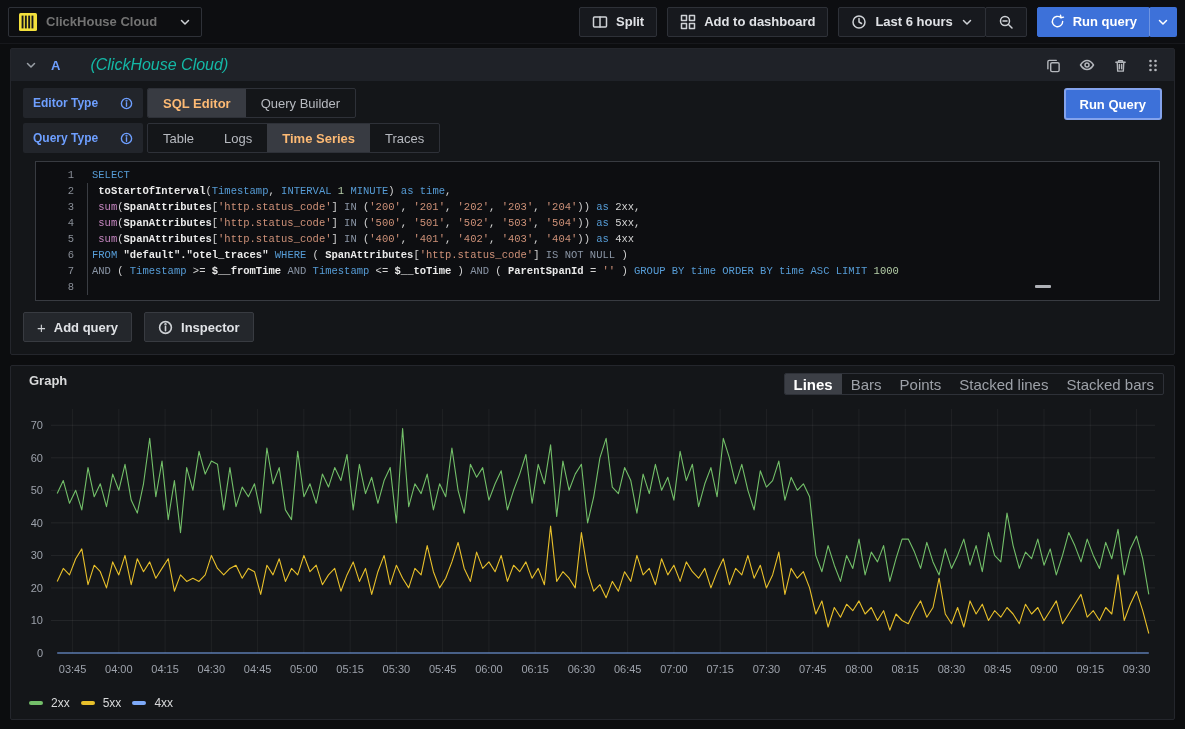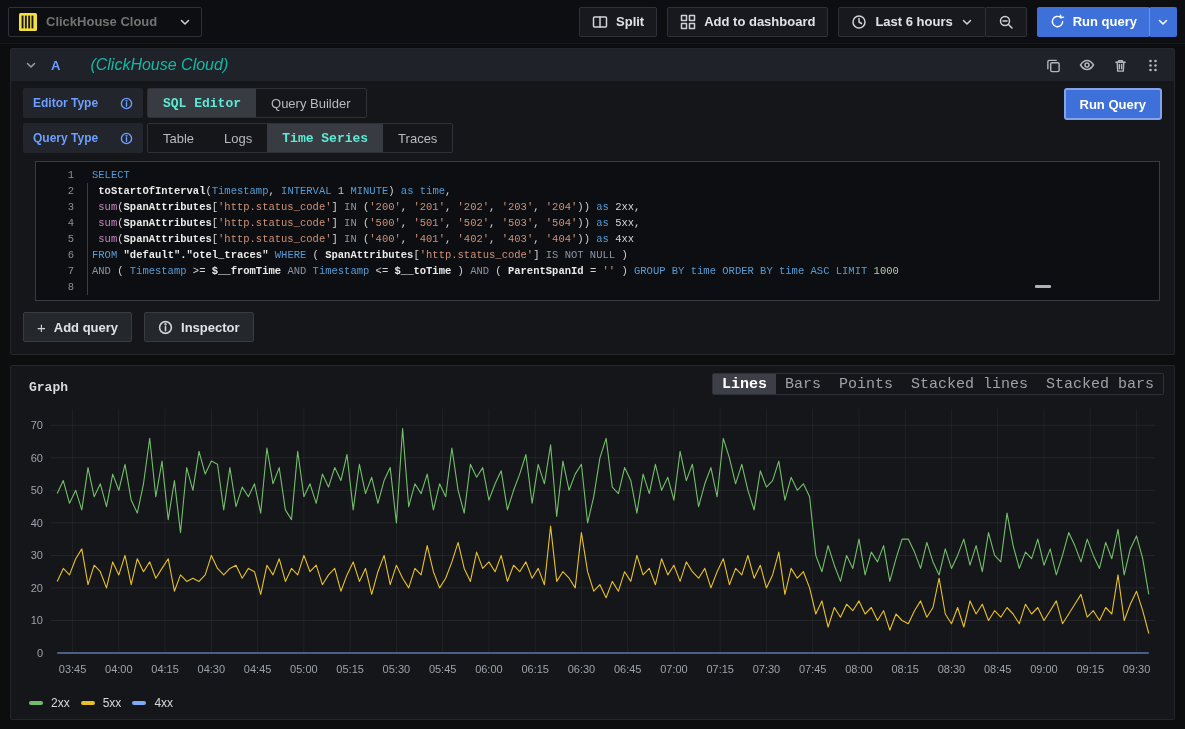--- a/index.html
+++ b/index.html
@@ -32,21 +32,21 @@
   .qheader .dshint { color:#14b8a6; font-style:italic; font-size:16px; margin-left:30px; }
   .qicons { margin-left:auto; display:flex; align-items:center; gap:18px; }
   .qicons svg { cursor:pointer; }
 
   .controls { display:flex; justify-content:space-between; align-items:flex-start; padding:7px 12px 2px 12px; }
   .ctl-rows { display:flex; flex-direction:column; gap:5px; }
   .ctl-row { display:flex; align-items:center; }
   .lbl-chip { width:120px; height:30px; background:#22252b; border-radius:2px; display:flex; align-items:center; justify-content:space-between; padding:0 10px; margin-right:4px; color:#6e9fff; font-weight:600; font-size:12px; }
   .seg { display:flex; align-items:stretch; height:30px; border:1px solid #2e3138; border-radius:2px; overflow:hidden; }
   .seg .opt { display:flex; align-items:center; padding:0 15px; color:#b7bac0; font-size:13px; cursor:pointer; }
-  .seg .opt.selected { background:#383b42; color:#5eead4; font-weight:600;font-family:Liberation Mono, monospace; }
+  .seg .opt.selected { background:#383b42; color:#fdba74; font-weight:600; }
   .run-query-btn { height:32px; padding:0 14px; background:#3d71d9; border:2px solid #84a3ec; border-radius:3px; color:#fff; font-weight:600; font-size:13px; cursor:pointer; font-family:inherit; }
 
   .sql-editor { position:relative; margin:6px 14px 0 24px; height:140px; background:#0d0e11; border:1px solid #383b41; padding:5px 0; overflow:hidden; }
   .code-line { display:flex; height:16px; line-height:16px; font-family:"Liberation Mono","DejaVu Sans Mono",monospace; font-size:10.5px; white-space:pre; }
   .gutter { flex:0 0 38px; text-align:right; color:#8a8f98; padding-right:0; position:relative; }
   .code-text { margin-left:18px; color:#d4d4d4; }
   .indent-guide { position:absolute; left:51px; top:21px; width:1px; height:112px; background:#3a3d43; }
   .hscroll { position:absolute; right:108px; bottom:12px; width:16px; height:3px; background:#aeb1b7; border-radius:1px; }
   .tok-k { color:#569cd6; }
   .tok-s { color:#ce9178; }
@@ -55,21 +55,21 @@
   .tok-m { color:#c586c0; }
   .tok-i { color:#eaeaea; font-weight:700; }
   .tok-p { color:#d4d4d4; }
 
   .footer-btns { display:flex; gap:12px; padding:11px 12px 12px 12px; }
   .fbtn { display:flex; align-items:center; gap:8px; height:30px; padding:0 13px; background:#24272c; border:1px solid #383b41; border-radius:2px; color:#e0e2e6; font-weight:600; font-size:13px; cursor:pointer; font-family:inherit; }
   .fbtn .plus-glyph { font-size:15px; font-weight:400; color:#cfd2d6; }
 
   
   .graph-panel { margin-top:10px; }
-  .gheader { display:flex; align-items:flex-end; justify-content:space-between; padding:7px 10px 2px 18px;font-family:Liberation Mono, monospace; }
+  .gheader { display:flex; align-items:flex-start; justify-content:space-between; padding:7px 10px 2px 18px; }
   .gtitle { font-weight:600; color:#d8d9da; }
   .mode-tabs { display:flex; align-items:stretch; height:22px; border:1px solid #2e3138; border-radius:2px; overflow:hidden; }
   .mode-tab { display:flex; align-items:center; padding:0 9px; font-size:15px; color:#9da1a8; cursor:pointer; }
   .mode-tab.selected { background:#3c3f46; color:#fff; font-weight:600; }
   .chart-wrap { padding:2px 10px 0 10px; }
   .legend { display:flex; align-items:center; gap:11px; padding:5px 0 9px 18px; }
   .legend-item { display:flex; align-items:center; gap:8px; font-size:12px; color:#d8d9da; cursor:pointer; }
   .legend-swatch { width:14px; height:4px; border-radius:2px; }
 </style>
 </head>

